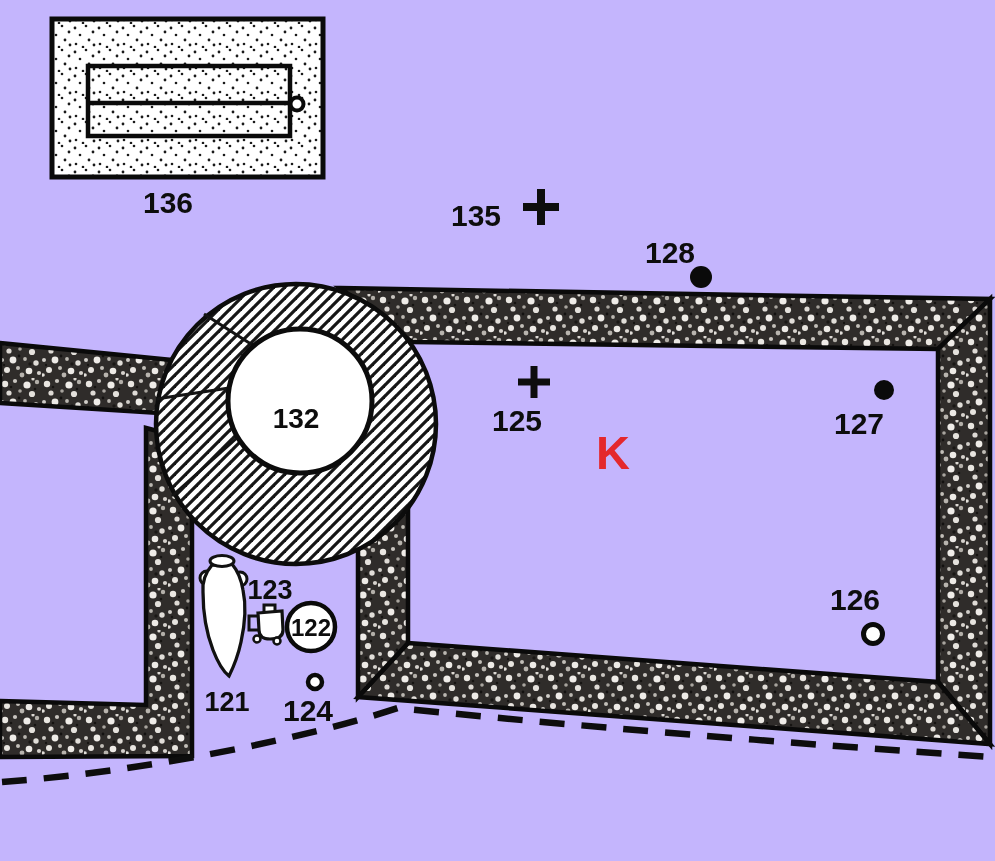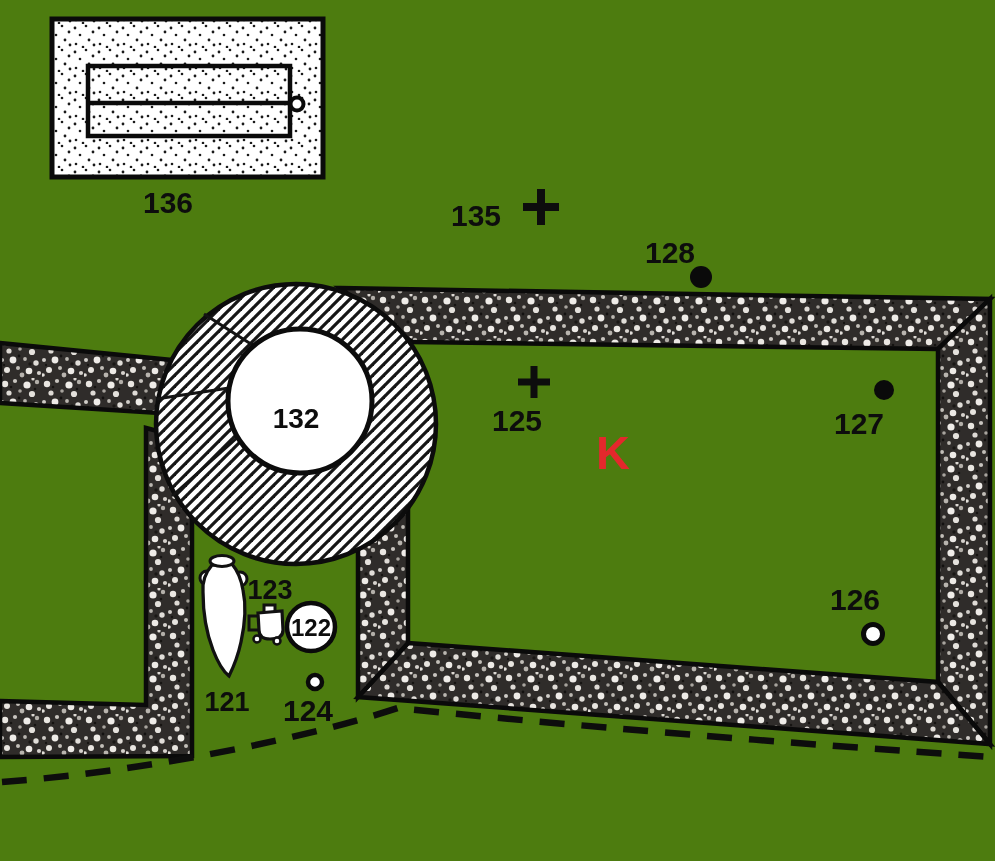--- a/index.html
+++ b/index.html
@@ -1,20 +1,20 @@
 <!DOCTYPE html>
 <html><head>
 <meta charset="utf-8">
 <style>
   html, body { margin: 0; padding: 0; background: #ffffff; }
   .page {
     position: relative;
     width: 995px;
     height: 861px;
-    background: #4d7c0f;
+    background: #c4b5fd;
     overflow: hidden;
   }
   svg { display: block; }
   .lbl {
     font-family: "Liberation Sans", sans-serif;
     font-weight: bold;
     fill: #0d0d0d;
   }
   .room-lbl {
     font-family: "Liberation Sans", sans-serif;

